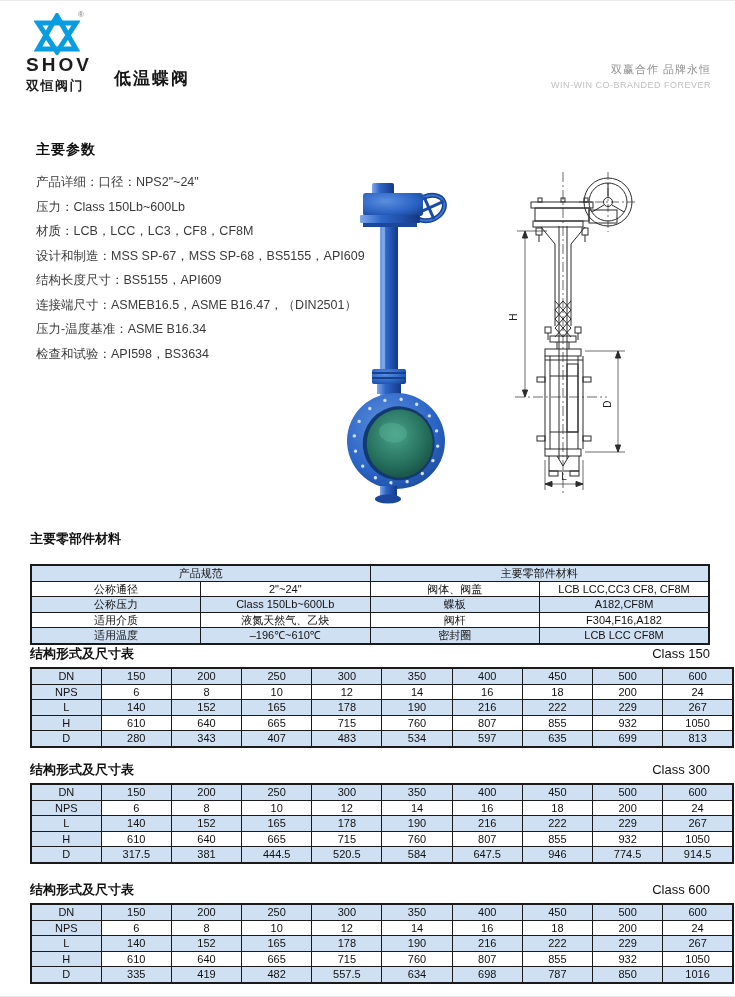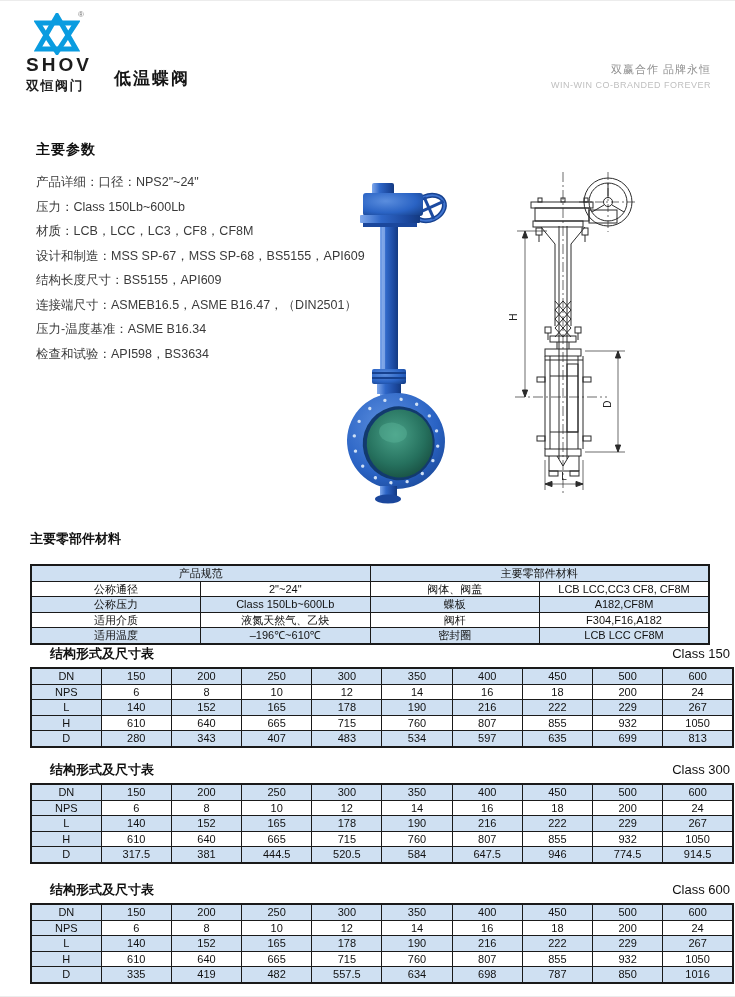--- a/index.html
+++ b/index.html
@@ -27,21 +27,21 @@
   .valve-drawing{position:absolute;left:505px;top:163px;}
   .valve-drawing text{font-family:"Liberation Sans",sans-serif;font-size:10px;fill:#222;}
 
   
   table{border-collapse:collapse;table-layout:fixed;}
   td{border:1px solid #1a1a1a;text-align:center;font-size:11px;color:#111;
      height:12.6px;line-height:12.6px;padding:1px 2px;overflow:hidden;white-space:nowrap;}
   .blue{background:#cfe0f2;}
   .materials-heading{position:absolute;left:30px;top:529px;font-size:13px;font-weight:bold;color:#111;}
   .materials-table{position:absolute;left:30px;top:563px;width:680px;border:2px solid #1a1a1a;}
-  .dim-heading-row{position:absolute;left:30px;width:680px;display:flex;justify-content:space-between;align-items:baseline;margin-left:20px;}
+  .dim-heading-row{position:absolute;left:30px;width:680px;display:flex;justify-content:space-between;align-items:baseline;}
   .dim-heading{font-size:13px;font-weight:bold;color:#111;}
   .dim-class{font-size:13px;color:#111;}
   .dim-table{position:absolute;left:30px;width:704px;border:2px solid #1a1a1a;}
   #dimhead0{top:644px;} #dimtable0{top:666px;}
   #dimhead1{top:760px;} #dimtable1{top:782px;}
   #dimhead2{top:880px;} #dimtable2{top:902px;}
 </style>
 </head>
 <body>
 

